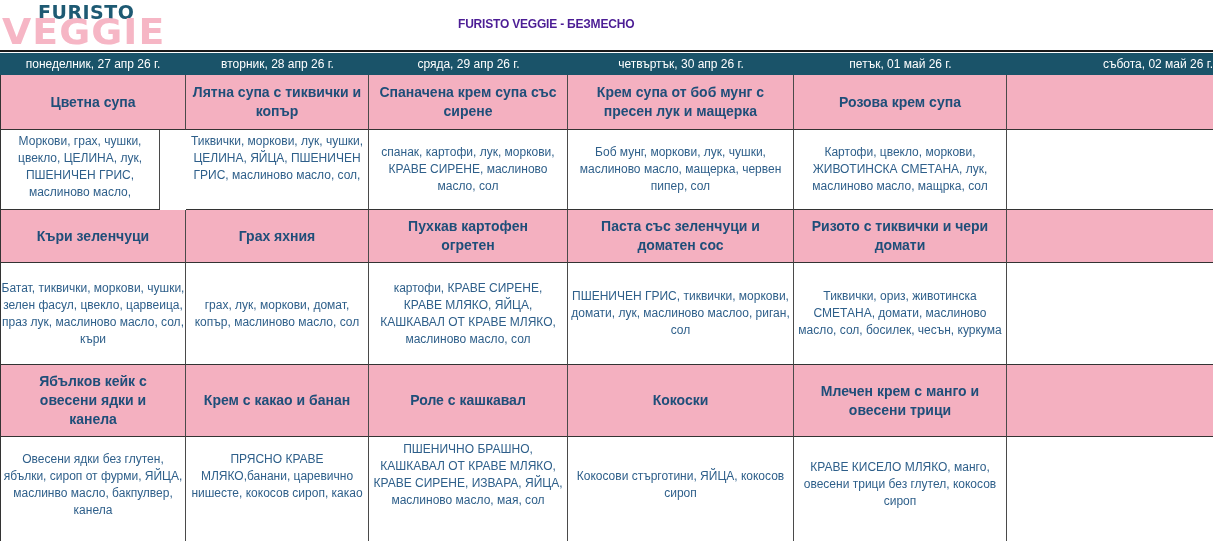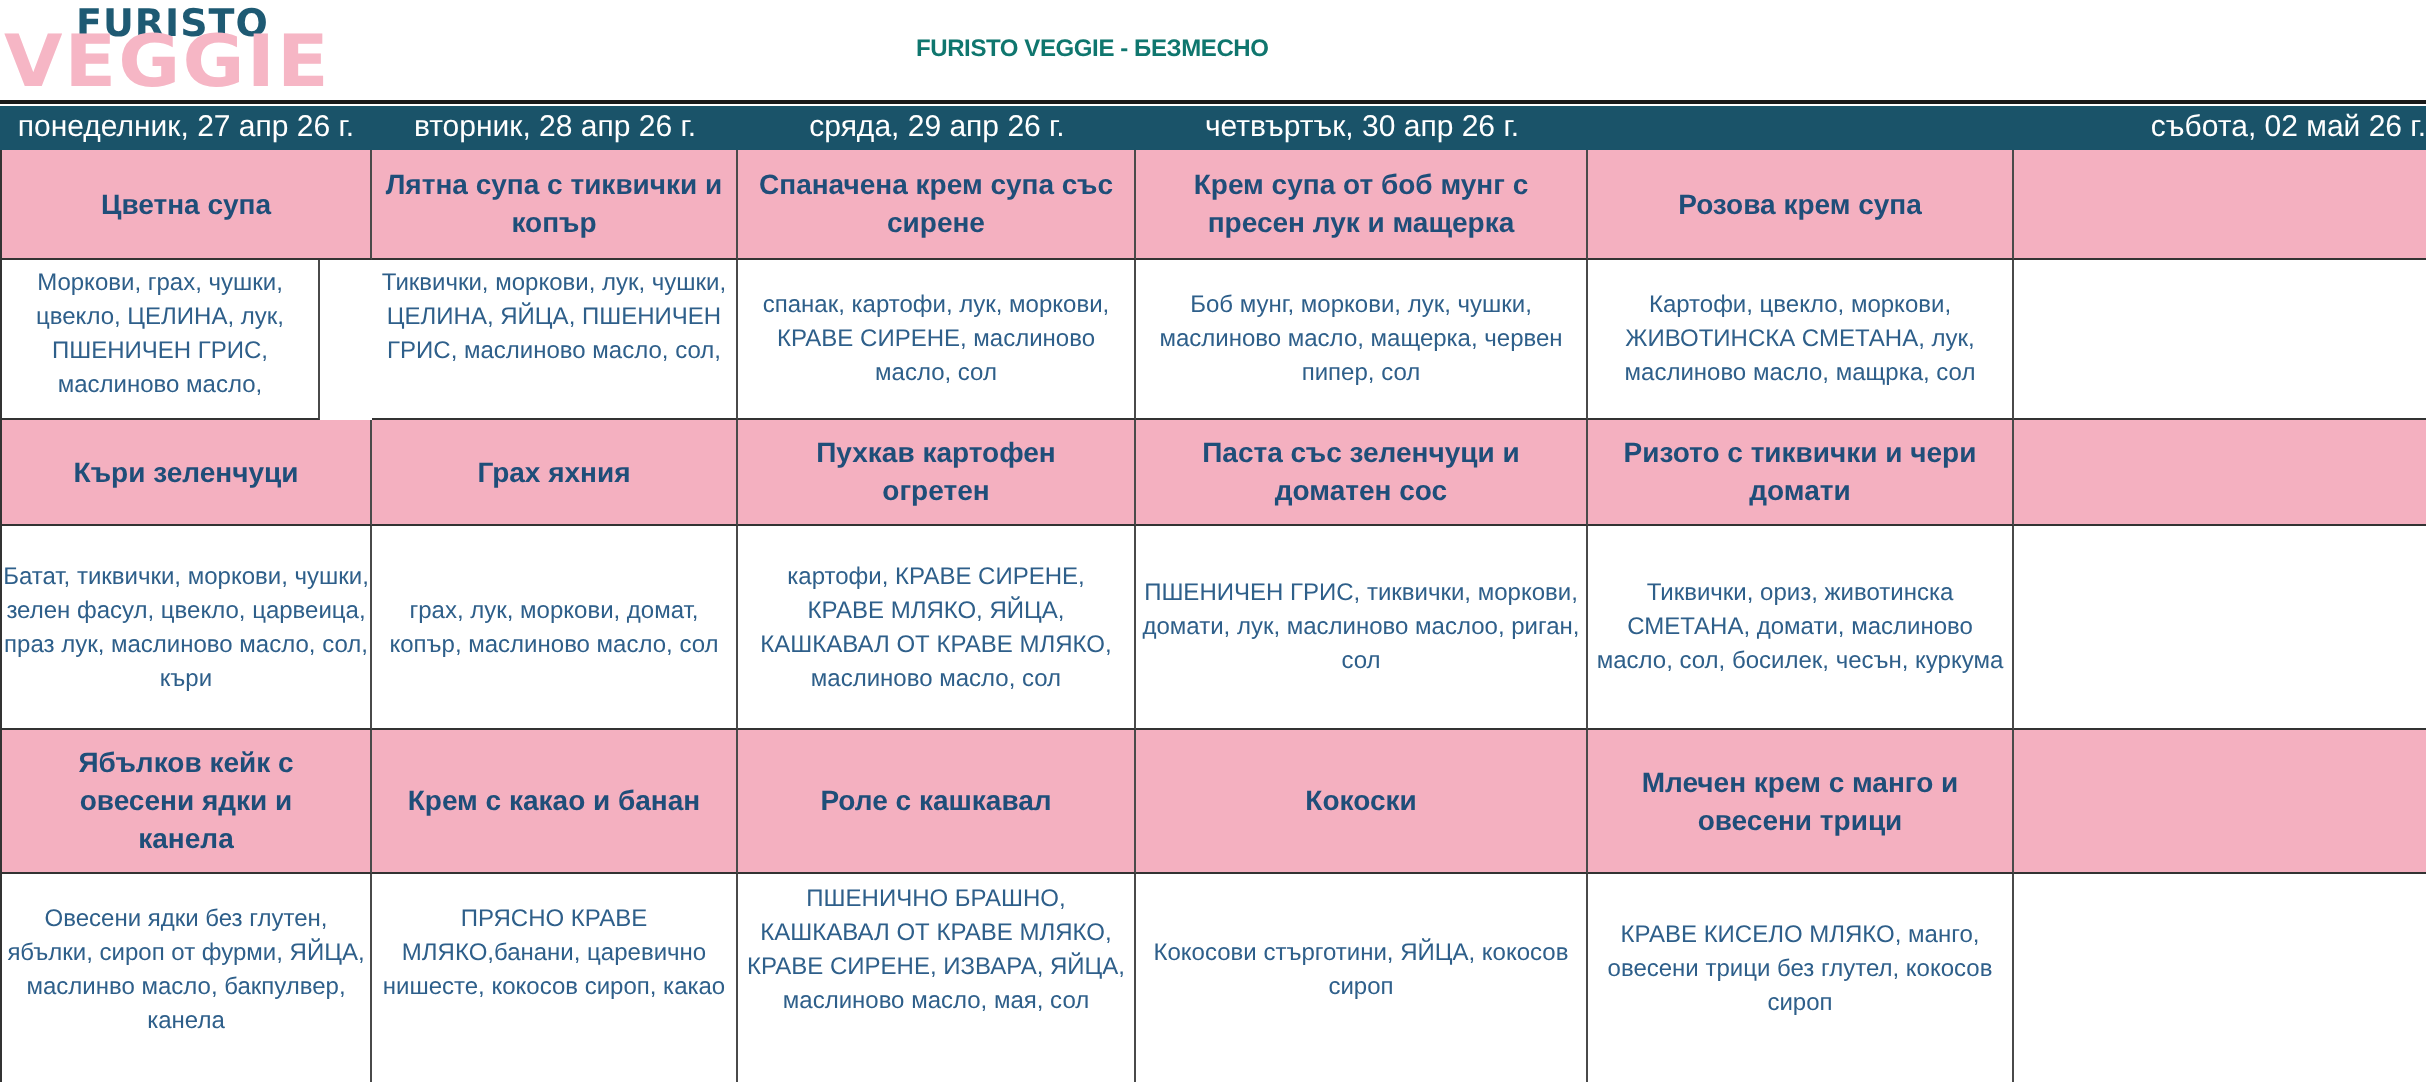--- a/index.html
+++ b/index.html
@@ -48,21 +48,21 @@
     line-height: 36px;
     transform: scaleX(1.05);
     transform-origin: left;
   }
   .title {
     position: absolute;
     left: 458px;
     top: 17px;
     font-size: 12px;
     font-weight: bold;
-    color: #0f766e;
+    color: #4c1d95;
     letter-spacing: -0.2px;
   }
   .top-rule {
     position: absolute;
     left: 0;
     top: 50px;
     width: 1213px;
     height: 2px;
     background: #1a1a1a;
   }
@@ -81,21 +81,21 @@
     width: 1213px;
     background: #1a5369;
     border-bottom: 1px solid #222;
   }
   .day-cell {
     position: absolute;
     top: 0;
     height: 33px;
     line-height: 22px;
     text-align: center;
-    font-size: 15px;
+    font-size: 12px;
     color: #ffffff;
     white-space: nowrap;
   }
   .cell {
     position: absolute;
     box-sizing: border-box;
     display: flex;
     align-items: center;
     justify-content: center;
     text-align: center;
@@ -138,20 +138,21 @@
   <div class="title">FURISTO VEGGIE - БЕЗМЕСНО</div>
 
   <div class="top-rule"></div>
 
   <div class="grid">
     <div class="day-header">
       <div class="day-cell" style="left:0;width:186px;">понеделник, 27 апр 26 г.</div>
       <div class="day-cell" style="left:186px;width:183px;">вторник, 28 апр 26 г.</div>
       <div class="day-cell" style="left:369px;width:199px;">сряда, 29 апр 26 г.</div>
       <div class="day-cell" style="left:568px;width:226px;">четвъртък, 30 апр 26 г.</div>
+      <div class="day-cell" style="left:794px;width:213px;">петък, 01 май 26 г.</div>
       <div class="day-cell" style="left:1007px;width:206px;text-align:right;box-sizing:border-box;">събота, 02 май 26 г.</div>
     </div>
 
     <div class="cell dish first" style="left:0;top:22px;width:186px;height:55px;">
         <span>Цветна супа</span>
       </div>
     <div class="cell dish" style="left:186px;top:22px;width:183px;height:55px;">
         <span>Лятна супа с тиквички и копър</span>
       </div>
     <div class="cell dish" style="left:369px;top:22px;width:199px;height:55px;">

